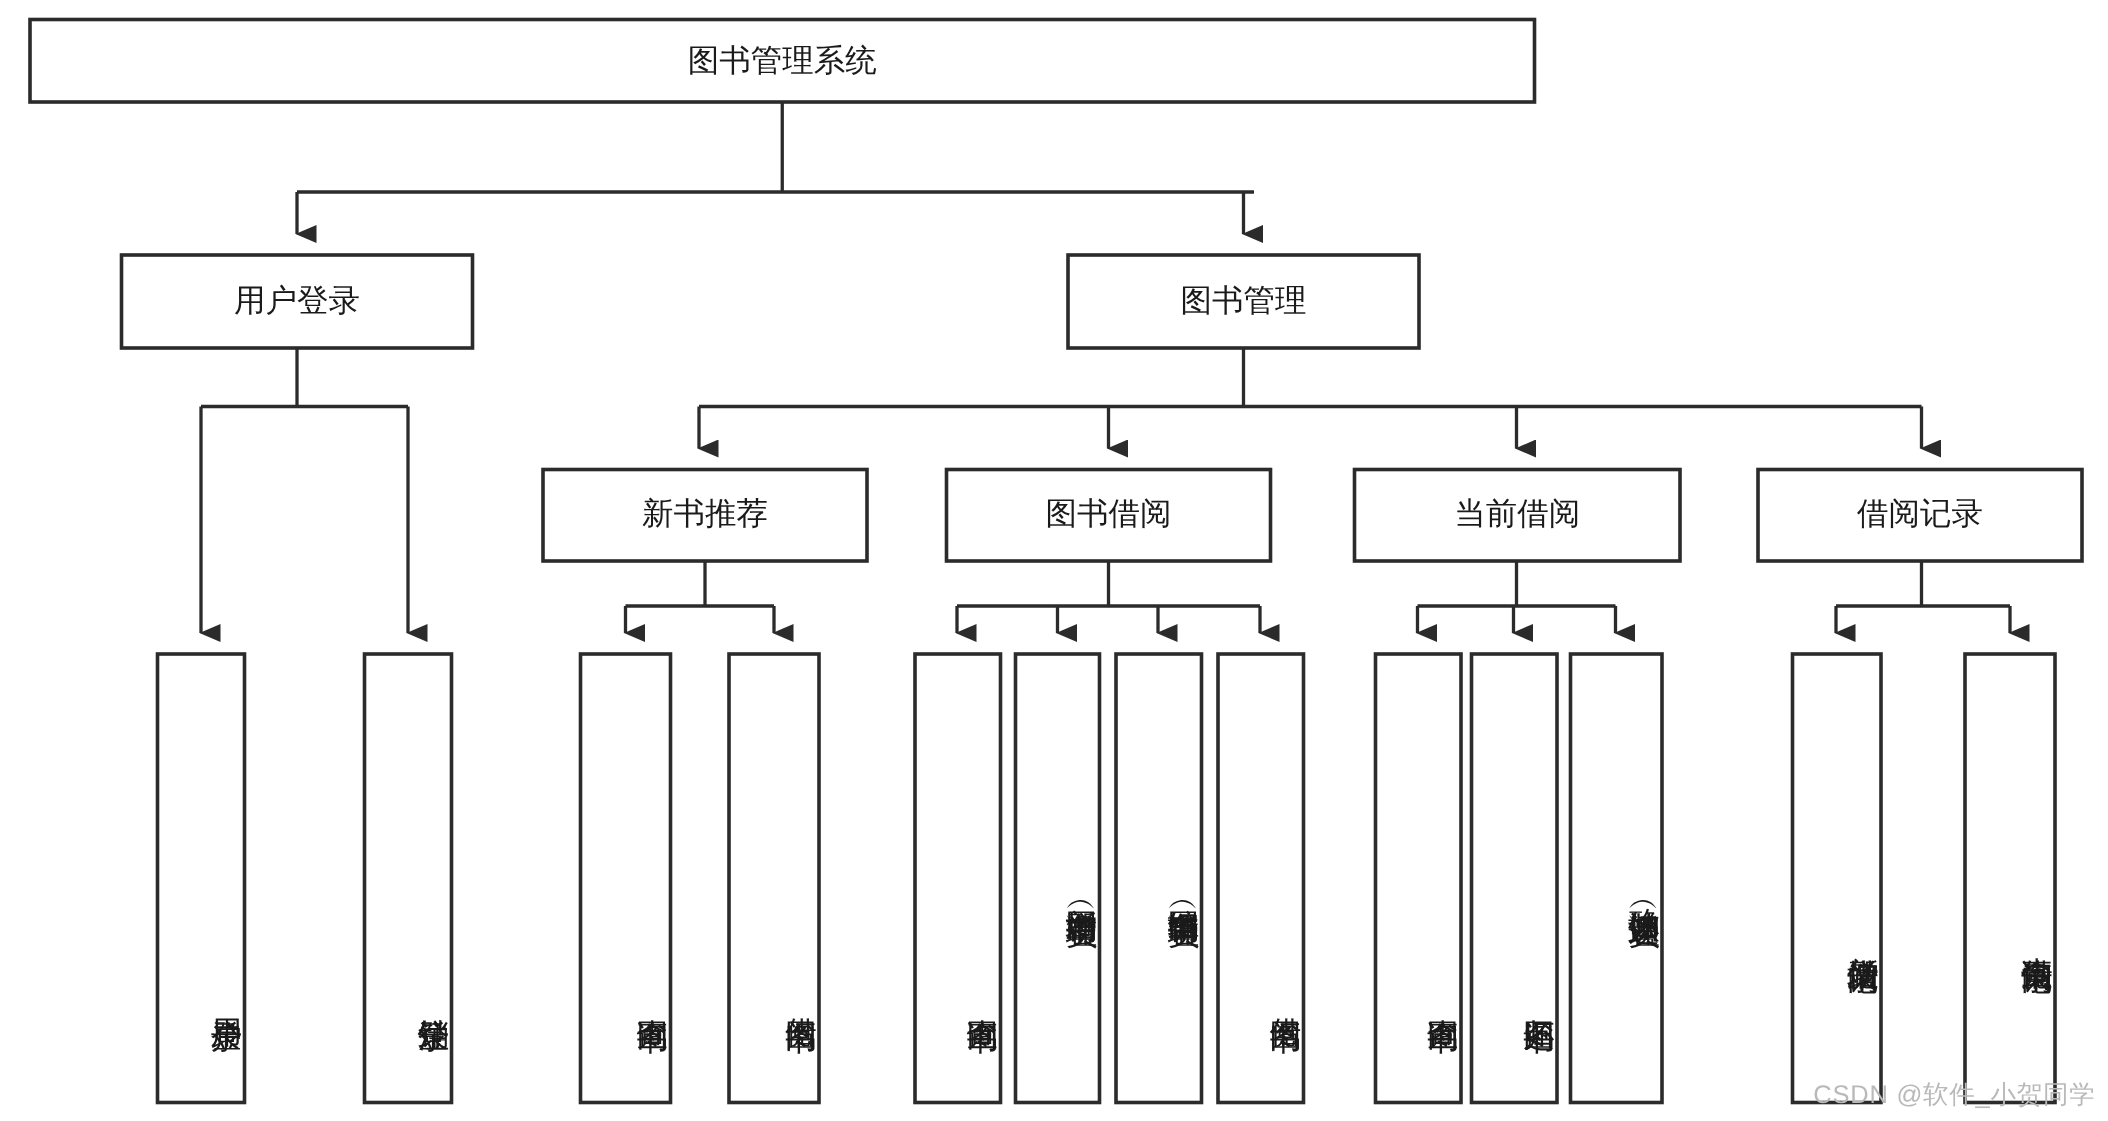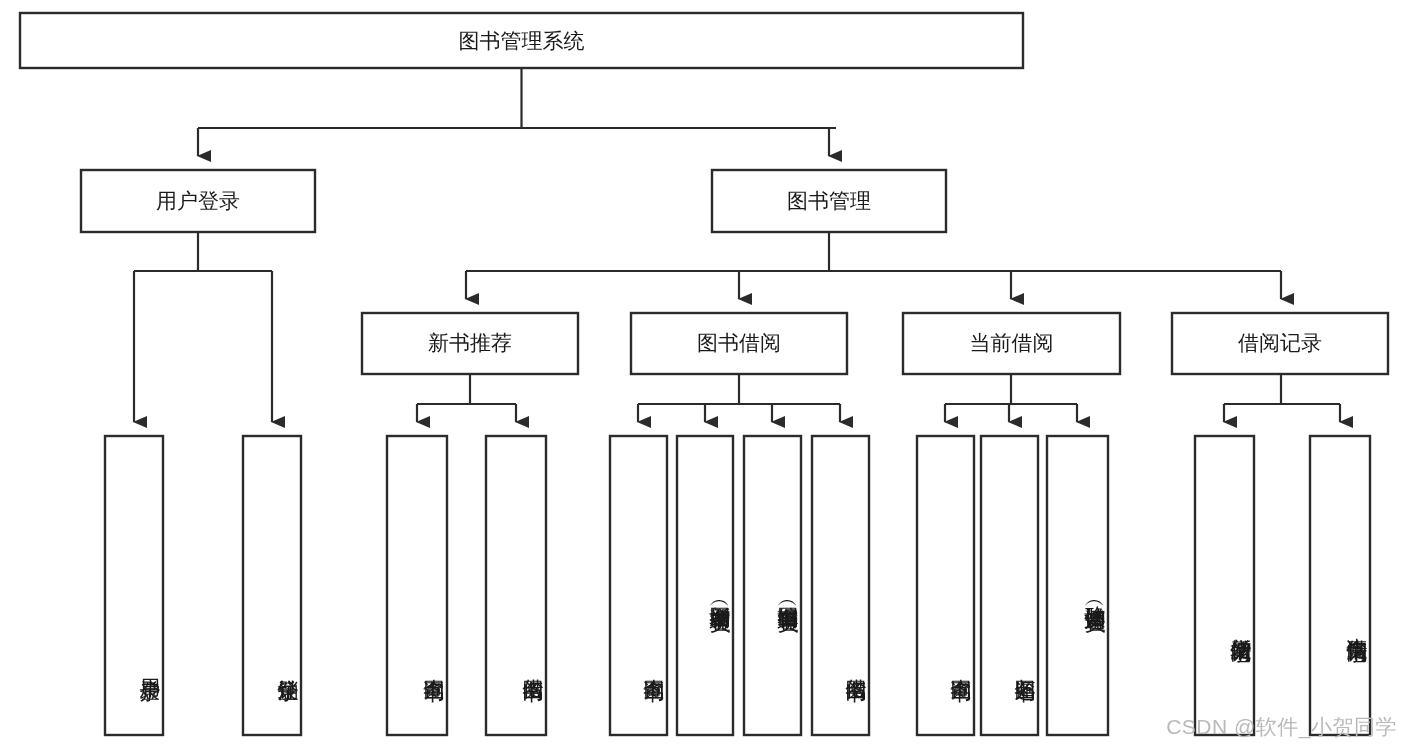--- a/index.html
+++ b/index.html
@@ -57,21 +57,21 @@
     align-items: flex-start;
     justify-content: center;
     white-space: nowrap;
     pointer-events: none;
   }
   .watermark {
     position: absolute;
     right: 8px;
     bottom: 6px;
     font-family: "Liberation Sans", "DejaVu Sans", sans-serif;
-    font-size: 21px;
+    font-size: 17px;
     color: #b9b9b9;
     letter-spacing: 0.5px;
     user-select: none;
   }
 </style>
 </head>
 <body>
 
 <div id="diagram-root">
 

